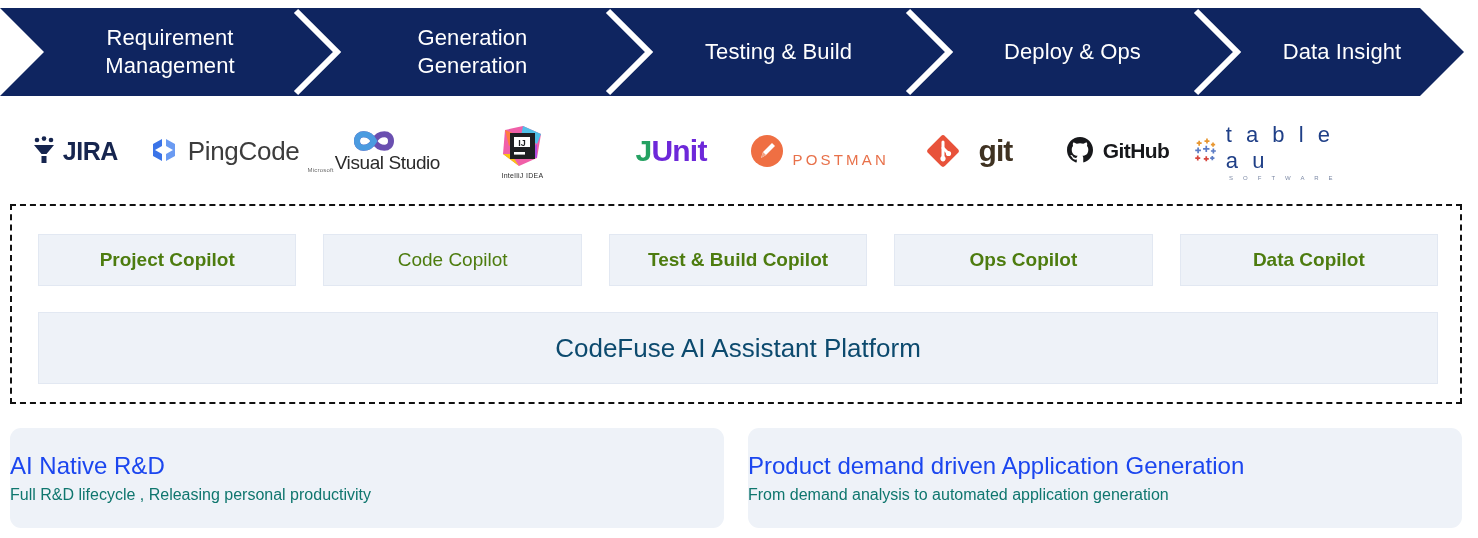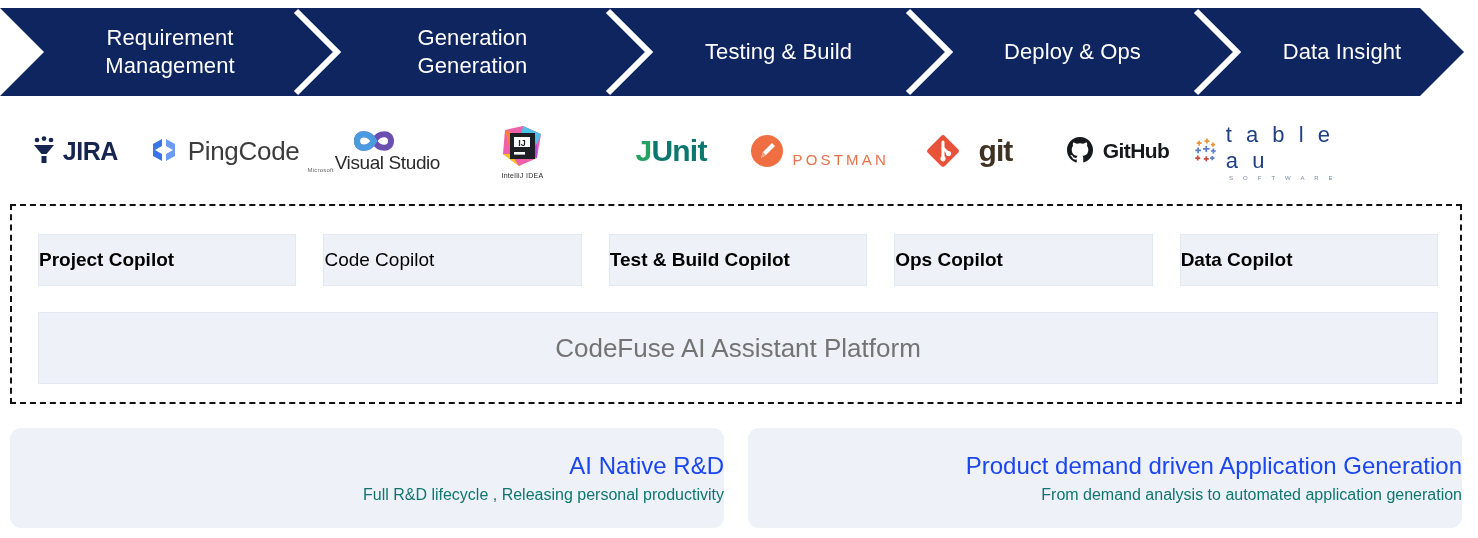--- a/index.html
+++ b/index.html
@@ -50,21 +50,21 @@
   .logo-stack{display:flex;flex-direction:column;align-items:center;justify-content:center;}
 
   .jira-word{font-size:25px;font-weight:bold;color:#16254f;letter-spacing:-.5px;}
   .pingcode-word{font-size:26px;color:#3c3c3c;letter-spacing:-.3px;}
   .vs-micro{font-size:6px;color:#6a6a6a;letter-spacing:.2px;line-height:1;}
   .vs-word{font-size:19px;color:#2b2b2b;letter-spacing:-.4px;line-height:1.05;}
   .vs-row{display:flex;align-items:flex-end;gap:1px;}
   .ij-cap{font-size:7px;color:#2b2b2b;letter-spacing:.3px;margin-top:4px;}
   .junit-word{font-size:30px;font-weight:bold;letter-spacing:-.8px;}
   .junit-j{color:#25a162;}
-  .junit-rest{color:#0f766e;text-align:center;}
+  .junit-rest{color:#6d28d9;text-align:center;}
   .postman-word{font-size:15px;color:#e8714a;letter-spacing:3.2px;}
   .git-word{font-size:30px;font-weight:bold;color:#3f3222;letter-spacing:-1px;}
   .github-word{font-size:21px;font-weight:bold;color:#17181b;letter-spacing:-.6px;}
   .tableau-word{font-size:22px;color:#1f3f87;letter-spacing:4px;}
   .tableau-sub{font-size:6px;color:#7d8aa6;letter-spacing:4.2px;margin-top:1px;text-align:center;}
 
   
   #platform-region{
     position:absolute;
     left:10px;top:204px;
@@ -77,53 +77,53 @@
     left:26px;top:28px;
     width:1400px;height:52px;
     display:flex;
     gap:27px;
   }
   .copilot-box{
     flex:1 1 0;
     background:#eef2f8;
     border:1px solid #e2e8f2;
     box-sizing:border-box;
-    display:flex;align-items:center;
-    color:#000000;
+    display:flex;align-items:center;justify-content:center;
+    color:#4d7c0f;
     font-size:19px;
     white-space:nowrap;
   }
   .copilot-box.bold{font-weight:bold;}
 
   #platform-bar{
     position:absolute;
     left:26px;top:106px;
     width:1400px;height:72px;
     background:#eef2f8;
     border:1px solid #e2e8f2;
     box-sizing:border-box;
     display:flex;align-items:center;justify-content:center;
-    color:#737373;
+    color:#0c4a6e;
     font-size:26px;
   }
 
   
   #value-cards{
     position:absolute;
     left:10px;top:428px;
     width:1452px;height:100px;
     display:flex;
     gap:24px;
   }
   .value-card{
     flex:1 1 0;
     background:#eef2f8;
     border-radius:11px;
     display:flex;flex-direction:column;
-    align-items:flex-end;justify-content:center;
+    align-items:flex-start;justify-content:center;
     gap:6px;
   }
   .value-title{color:#1b46ef;font-size:24px;white-space:nowrap;}
   .value-sub{color:#0f766e;font-size:16px;white-space:nowrap;}
 </style>
 </head>
 <body>
 
 <div id="pipeline-banner">
   <svg viewBox="0 0 1478 88" xmlns="http://www.w3.org/2000/svg">

